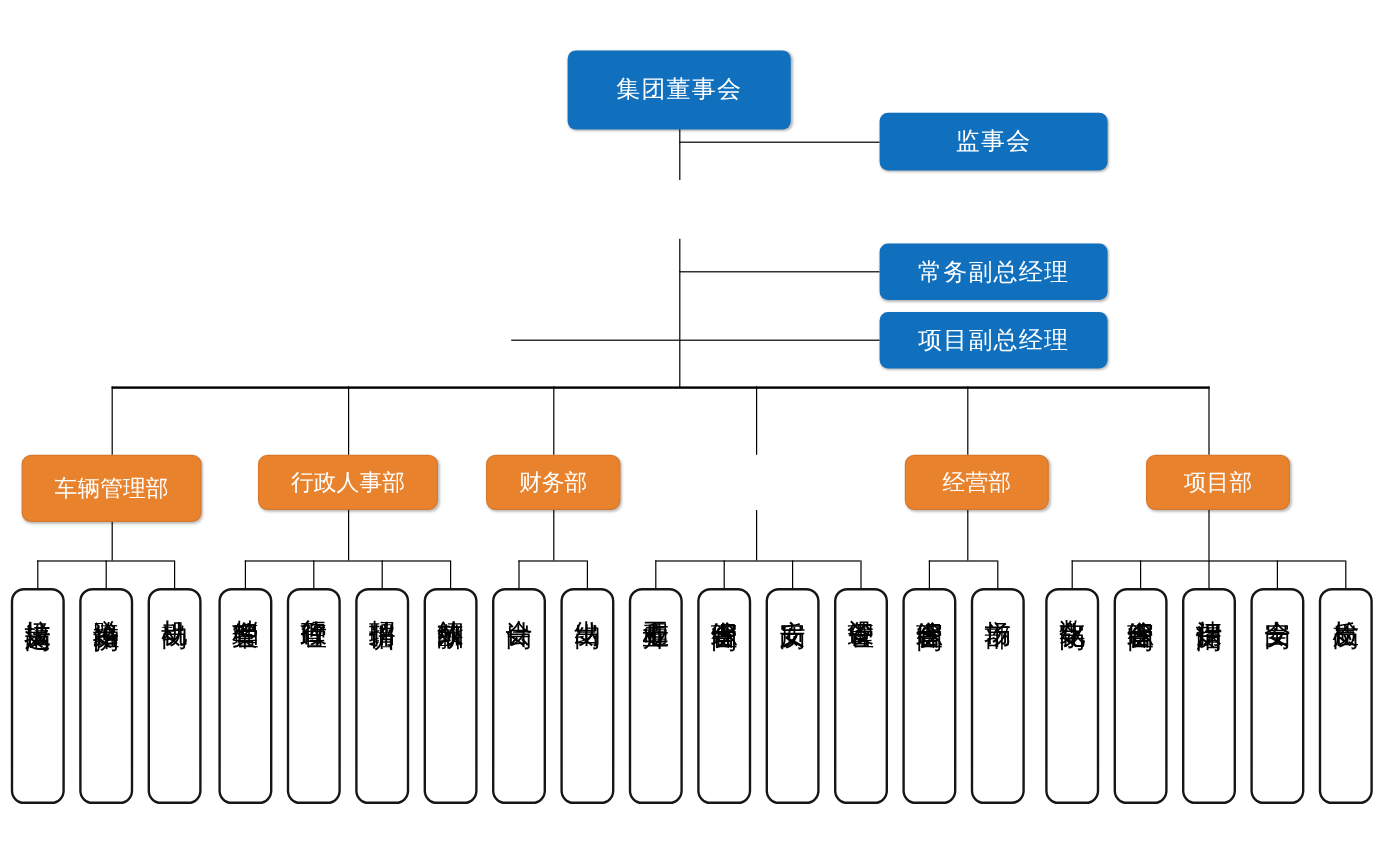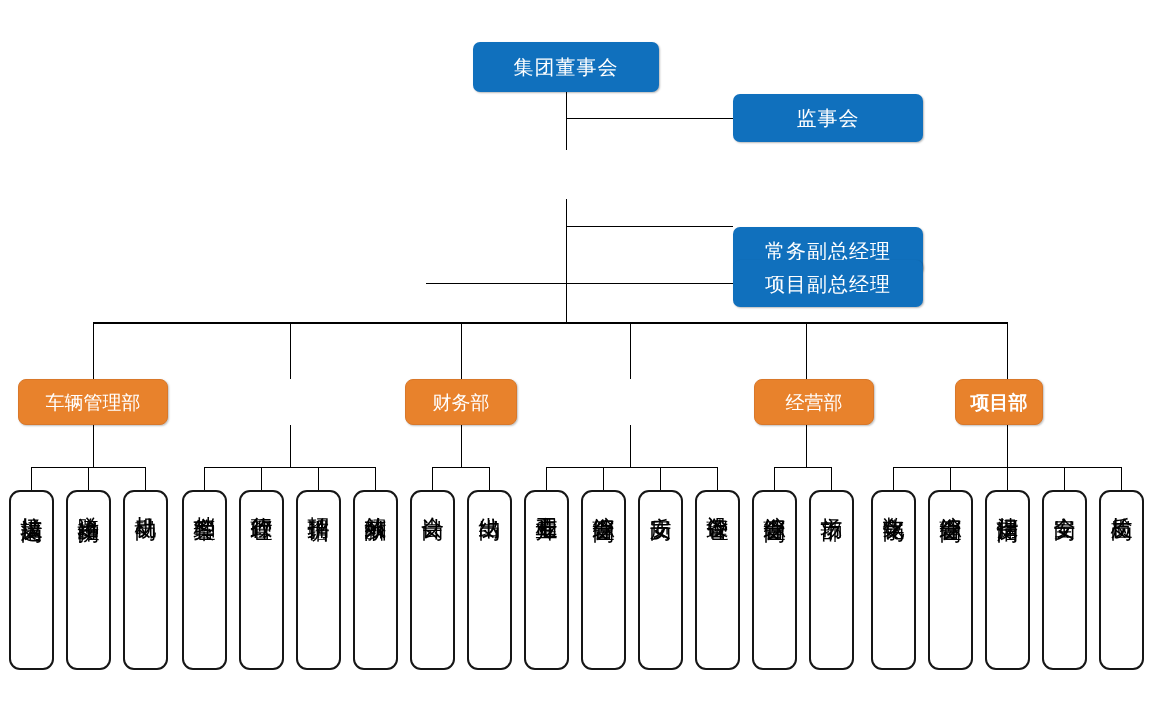--- a/index.html
+++ b/index.html
@@ -139,53 +139,56 @@
   <div class="ln v" style="left:831px; top:467px; height:23px;"></div>
 
   <div class="ln v" style="left:1007px; top:425px; height:42px;"></div>
   <div class="ln h" style="left:893px; top:467px; width:228px;"></div>
   <div class="ln v" style="left:893px;  top:467px; height:23px;"></div>
   <div class="ln v" style="left:950px;  top:467px; height:23px;"></div>
   <div class="ln v" style="left:1007px; top:467px; height:23px;"></div>
   <div class="ln v" style="left:1064px; top:467px; height:23px;"></div>
   <div class="ln v" style="left:1121px; top:467px; height:23px;"></div>
 
-  <div class="node blue" style="left:473px; top:42px; width:186px; height:50px;">
+  <div class="node blue" style="left:473px; top:42px; width:186px; height:66px;">
     <span class="lbl">集团董事会</span>
   </div>
 
   <div class="node blue" style="left:733px; top:94px; width:190px; height:48px;align-items:center;">
     <span class="lbl">监事会</span>
   </div>
 
 
-  <div class="node blue" style="left:733px; top:203px; width:190px; height:47px;margin-top:24px;">
+  <div class="node blue" style="left:733px; top:203px; width:190px; height:47px;">
     <span class="lbl">常务副总经理</span>
   </div>
 
   <div class="node blue" style="left:733px; top:260px; width:190px; height:47px;">
     <span class="lbl">项目副总经理</span>
   </div>
 
 
-  <div class="node orange" style="left:18px; top:379px; width:150px; height:46px;">
+  <div class="node orange" style="left:18px; top:379px; width:150px; height:56px;">
     <span class="lbl">车辆管理部</span>
   </div>
 
+  <div class="node orange" style="left:215px; top:379px; width:150px; height:46px;">
+    <span class="lbl">行政人事部</span>
+  </div>
 
   <div class="node orange" style="left:405px; top:379px; width:112px; height:46px;">
     <span class="lbl">财务部</span>
   </div>
 
 
   <div class="node orange" style="left:754px; top:379px; width:120px; height:46px;">
     <span class="lbl">经营部</span>
   </div>
 
-  <div class="node orange" style="left:955px; top:379px; width:88px; height:46px;font-weight:bold;">
+  <div class="node orange" style="left:955px; top:379px; width:120px; height:46px;">
     <span class="lbl">项目部</span>
   </div>
 
   <div class="node leaf" style="left:9px;  top:490px; width:45px; height:180px;">
     <span class="lbl">垃圾清运岗</span>
   </div>
   <div class="node leaf" style="left:66px; top:490px; width:45px; height:180px;">
     <span class="lbl">道路维护岗</span>
   </div>
   <div class="node leaf" style="left:123px;top:490px; width:45px; height:180px;">

